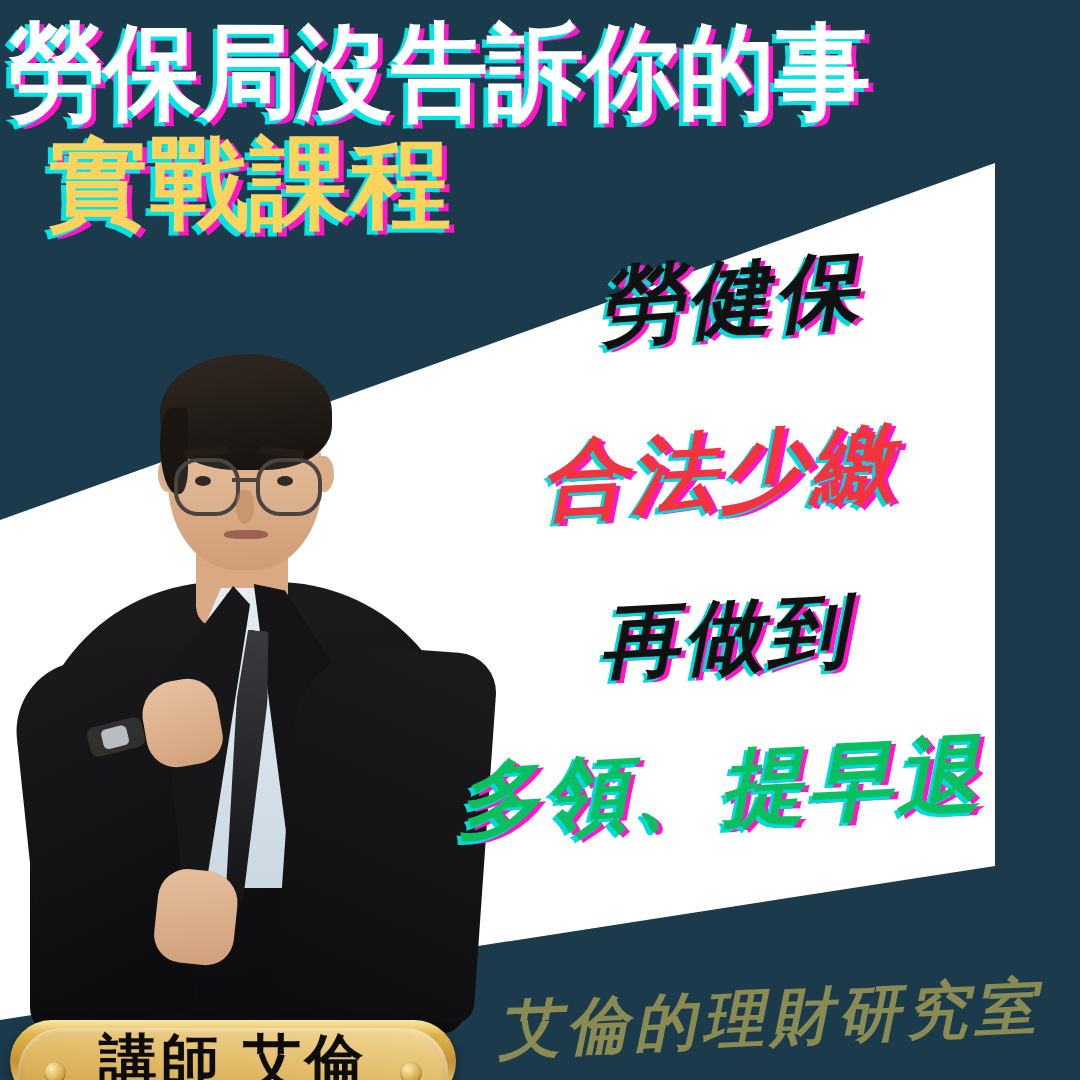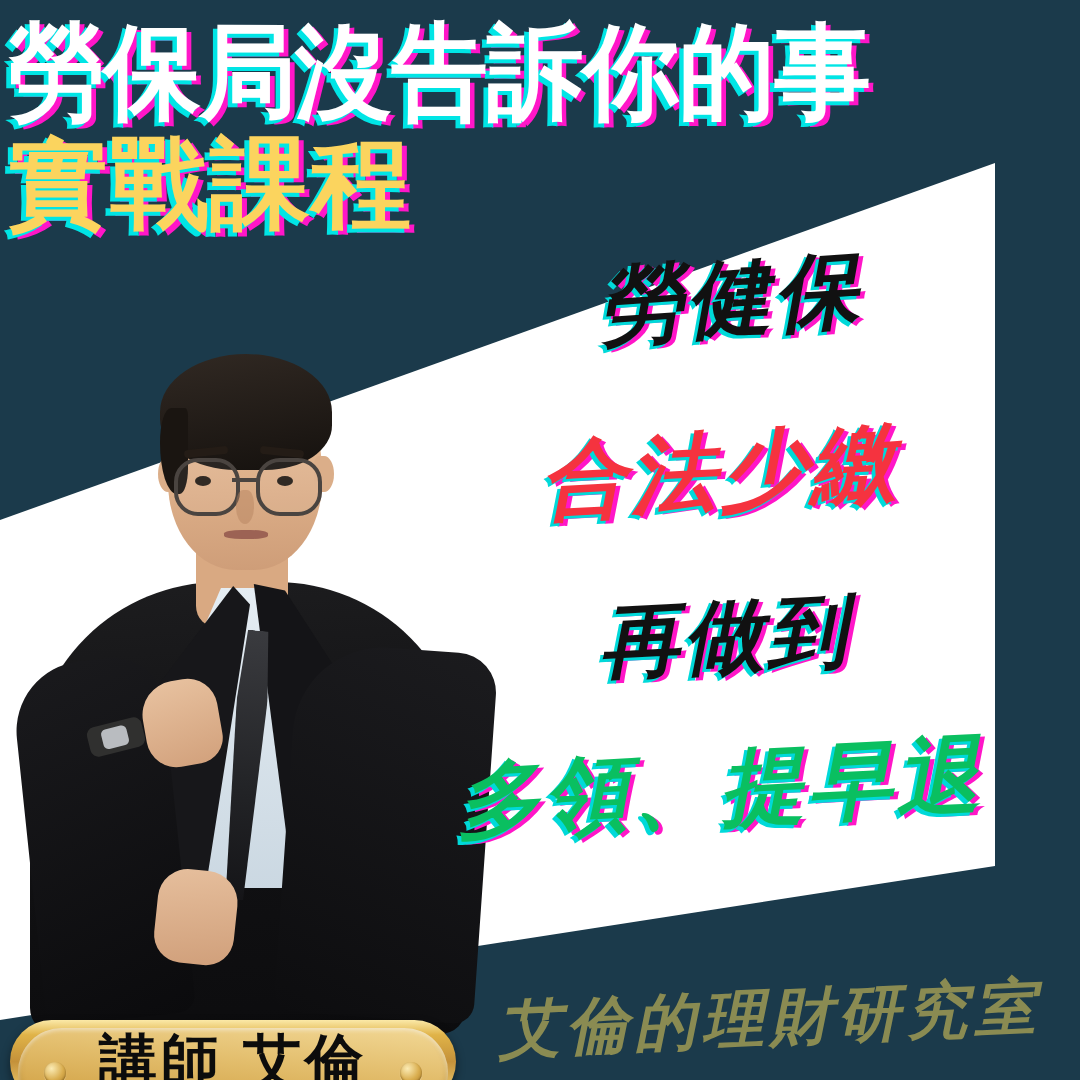--- a/index.html
+++ b/index.html
@@ -54,20 +54,21 @@
     margin-top: 6px;
     font-size: 100px;
     font-weight: 700;
     line-height: 1.04;
     letter-spacing: 1px;
     color: #FBD45E;
     white-space: nowrap;
     text-shadow:
       -5px 4px 0 #00E5E5,
        5px 4px 0 #FF16C8;
+    margin-left: 40px;
   }
 
   
   .hand-stack {
     position: absolute;
     left: 430px;
     top: 232px;
     width: 580px;
     height: 640px;
   }

